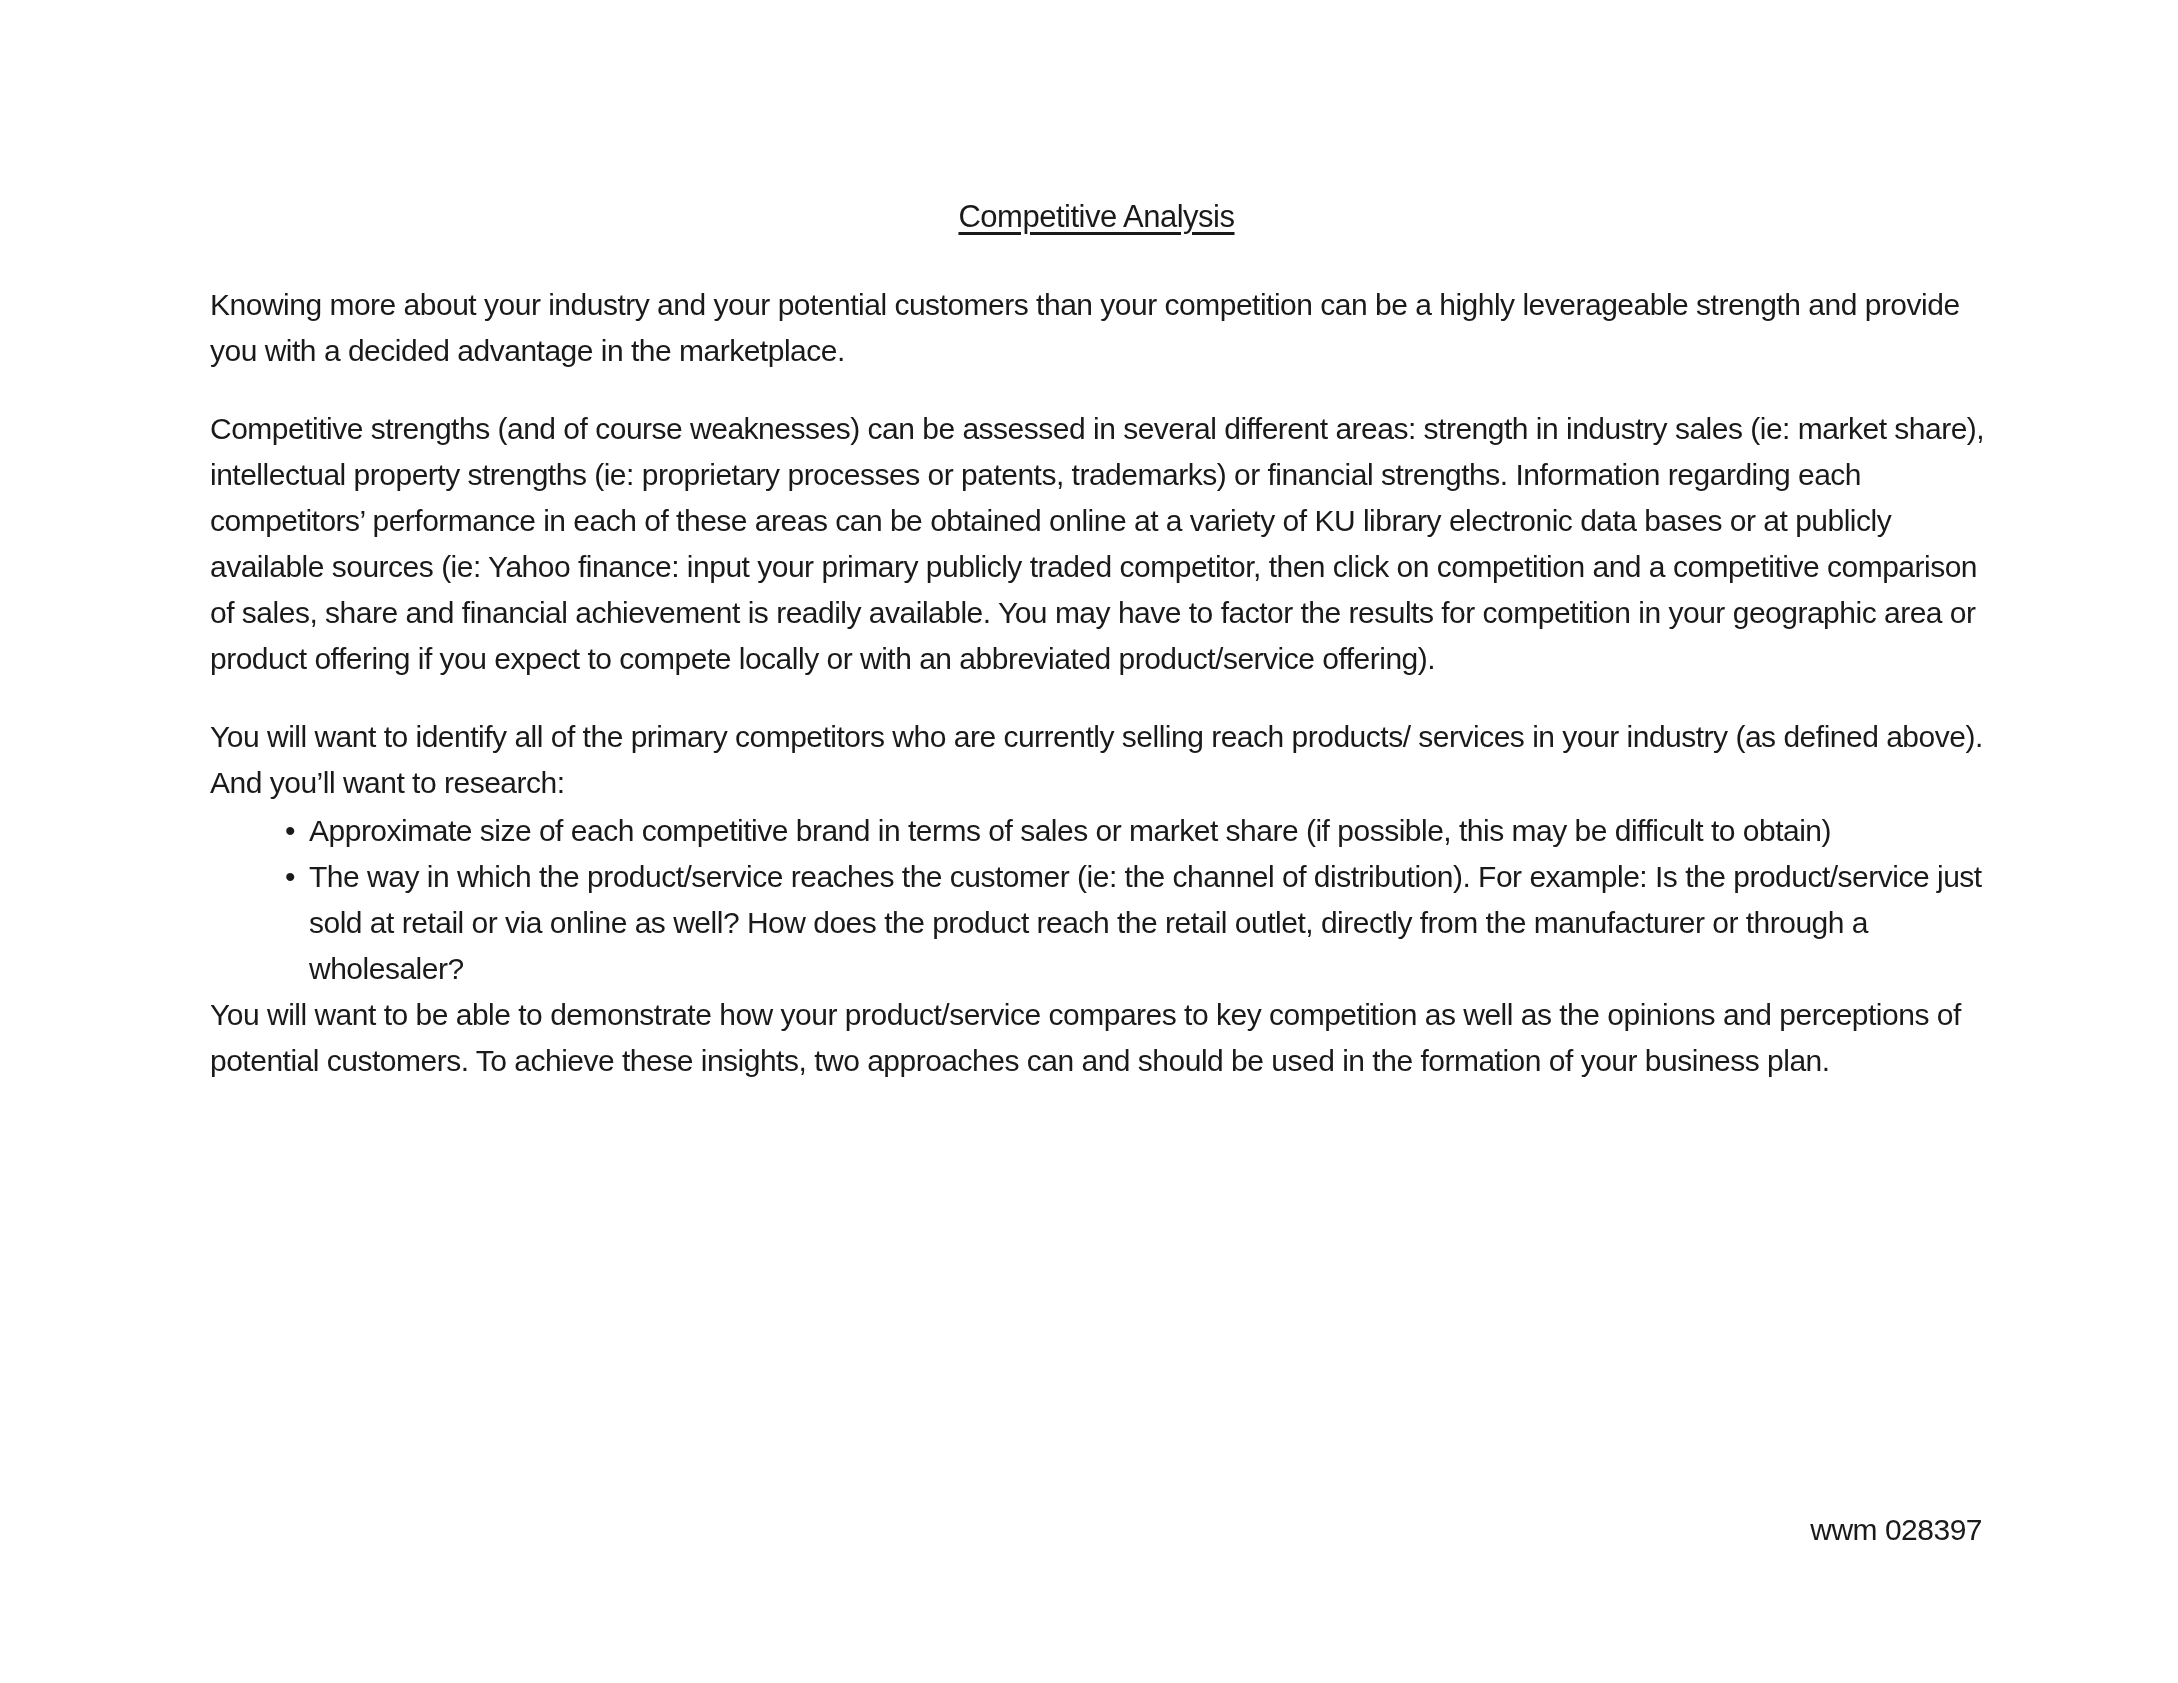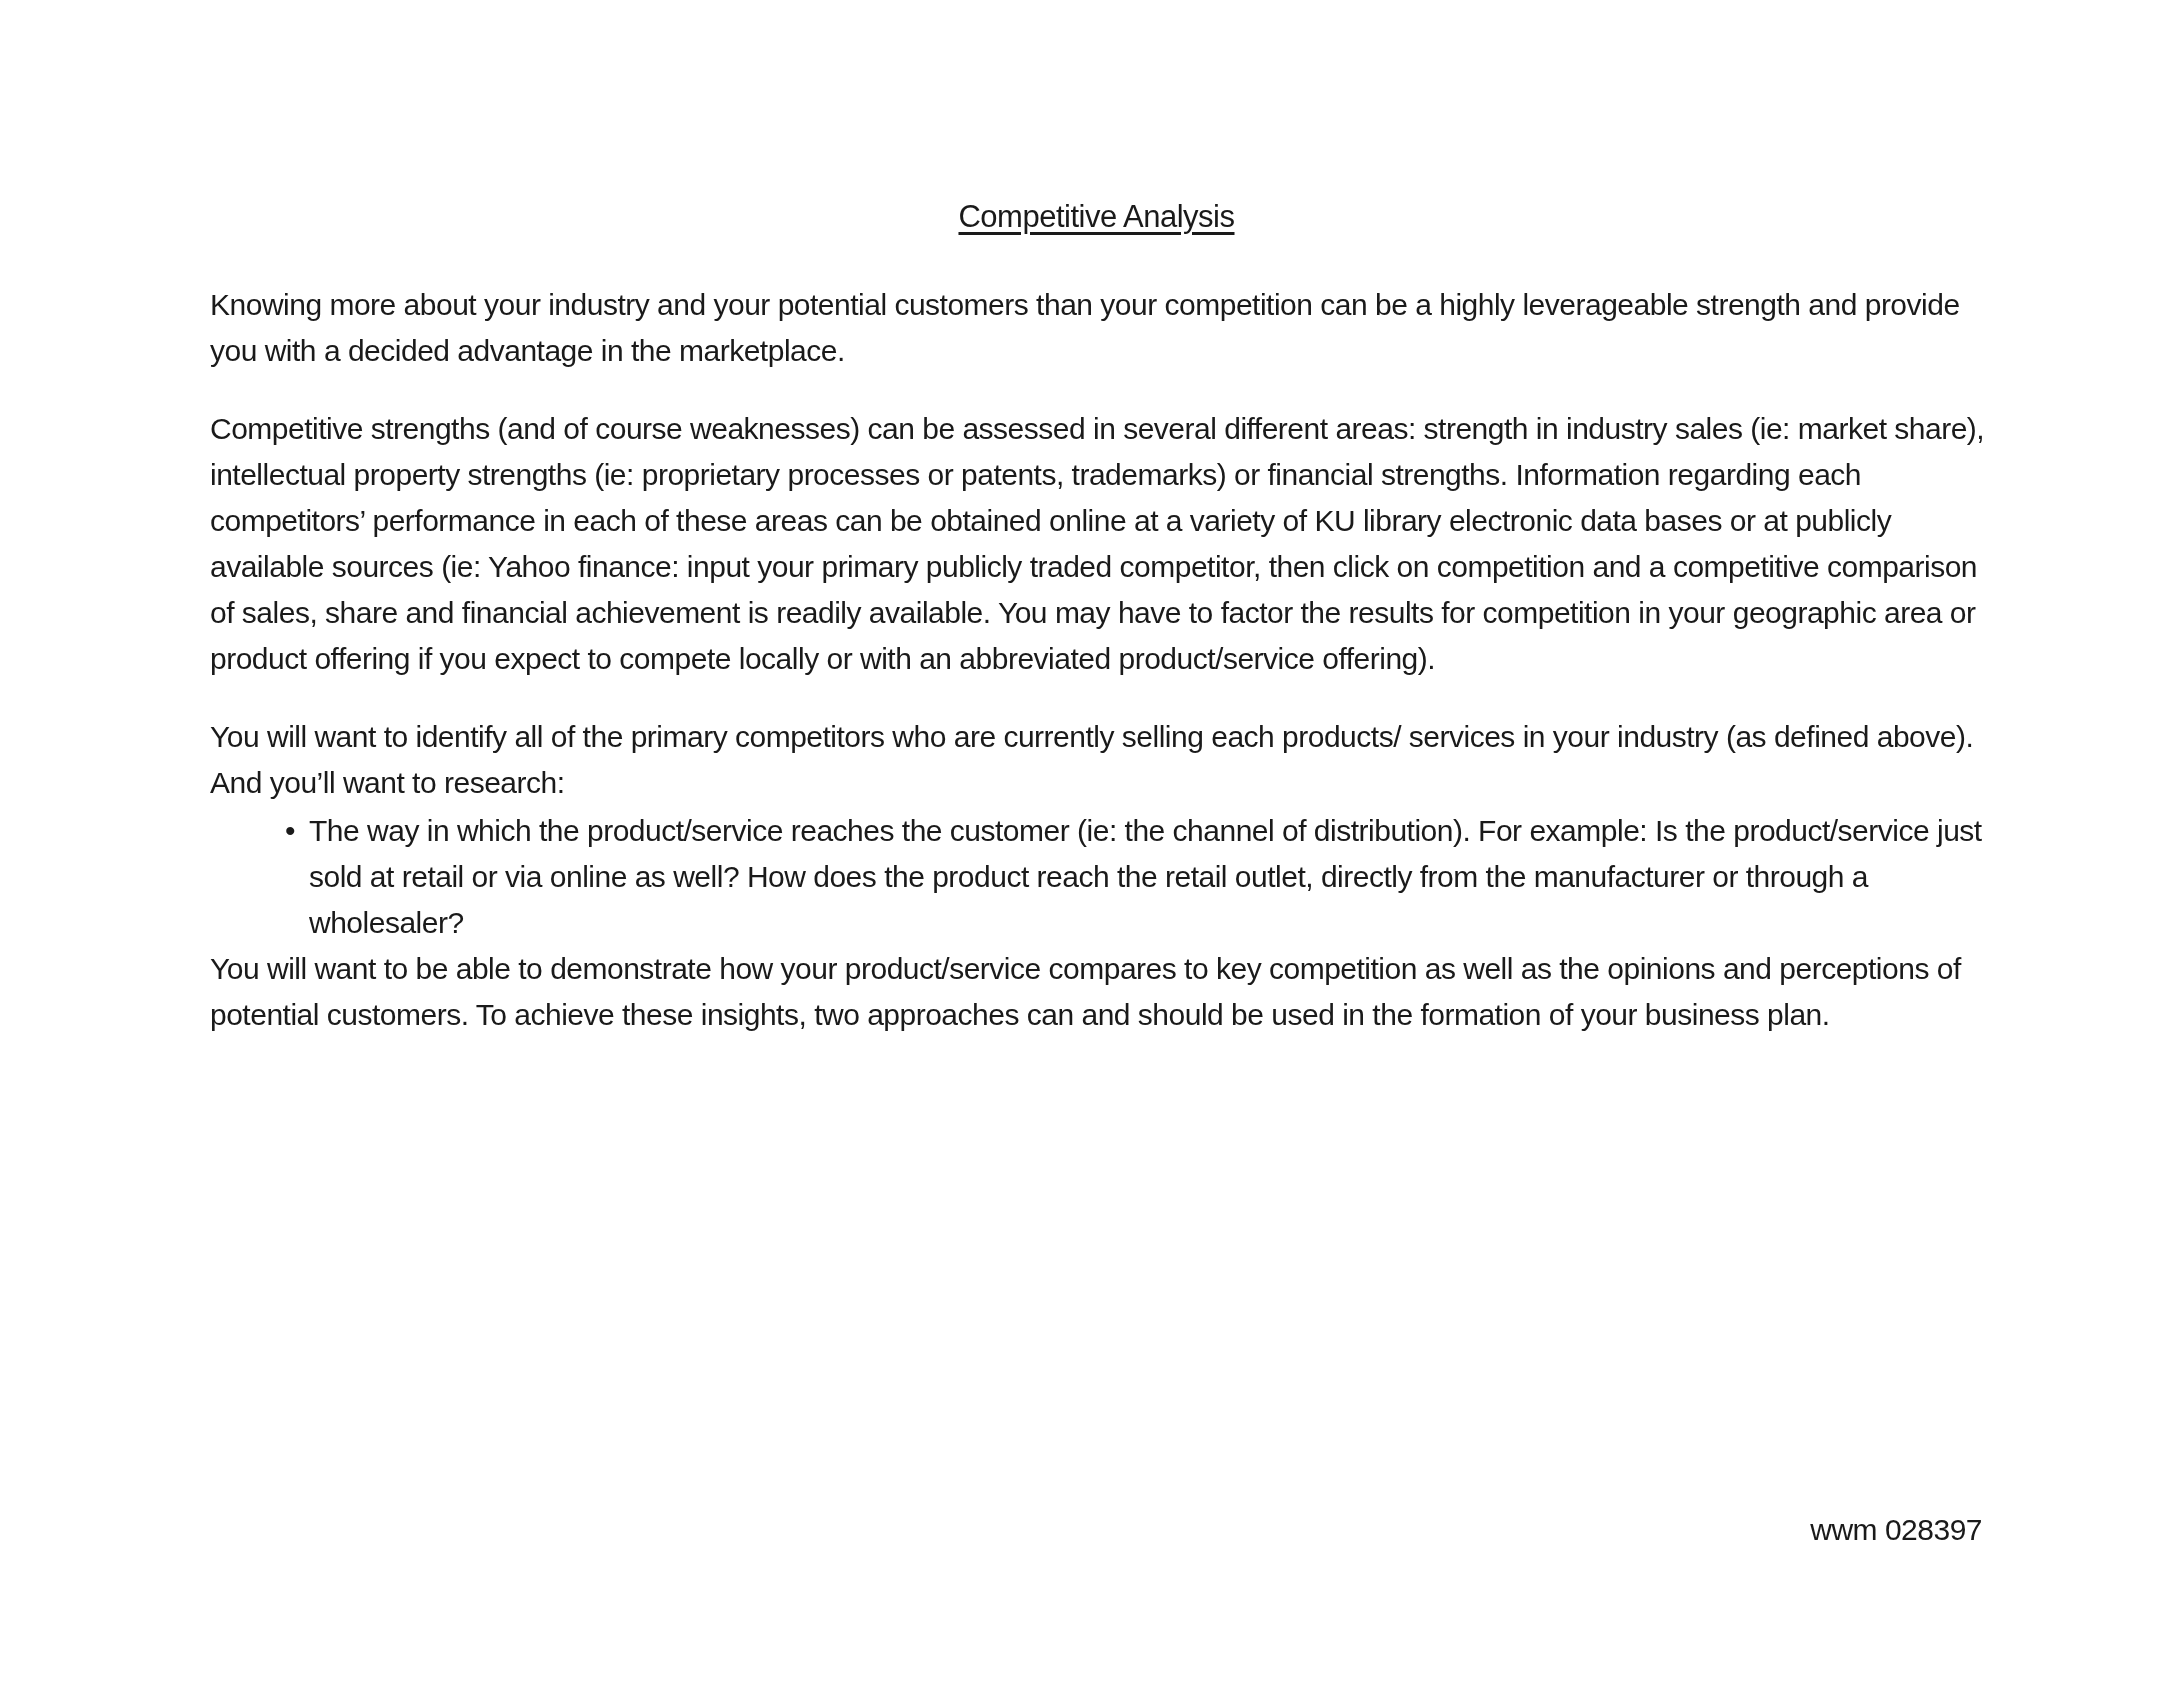--- a/index.html
+++ b/index.html
@@ -72,23 +72,27 @@
 <body>
 
 <div class="page">
   <div class="content">
     <h1 class="doc-title">Competitive Analysis</h1>
 
     <p>Knowing more about your industry and your potential customers than your competition can be a highly leverageable strength and provide you with a decided advantage in the marketplace.</p>
 
     <p>Competitive strengths (and of course weaknesses) can be assessed in several different areas: strength in industry sales (ie: market share), intellectual property strengths (ie: proprietary processes or patents, trademarks) or financial strengths. Information regarding each competitors’ performance in each of these areas can be obtained online at a variety of KU library electronic data bases or at publicly available sources (ie: Yahoo finance: input your primary publicly traded competitor, then click on competition and a competitive comparison of sales, share and financial achievement is readily available. You may have to factor the results for competition in your geographic area or product offering if you expect to compete locally or with an abbreviated product/service offering).</p>
 
-    <p class="tight">You will want to identify all of the primary competitors who are currently selling each products/ services in your industry (as defined above).  And you’ll want to research:</p>
+    <p class="tight">You will want to identify all of the primary competitors who are currently selling reach products/ services in your industry (as defined above).  And you’ll want to research:</p>
 
     <div class="bullet-list">
+      <div class="bullet-item">
+        <span class="bullet-glyph"></span>
+        <span class="bullet-text">Approximate size of each competitive brand in terms of sales or market share (if possible, this may be difficult to obtain)</span>
+      </div>
       <div class="bullet-item">
         <span class="bullet-glyph"></span>
         <span class="bullet-text">The way in which the product/service reaches the customer (ie: the channel of distribution).  For example: Is the product/service just sold at retail or via online as well?  How does the product reach the retail outlet, directly from the manufacturer or through a wholesaler?</span>
       </div>
     </div>
 
     <p class="closing">You will want to be able to demonstrate how your product/service compares to key competition as well as the opinions and perceptions of potential customers. To achieve these insights, two approaches can and should be used in the formation of your business plan.</p>
   </div>
 
   <div class="footer-note">wwm 028397</div>

